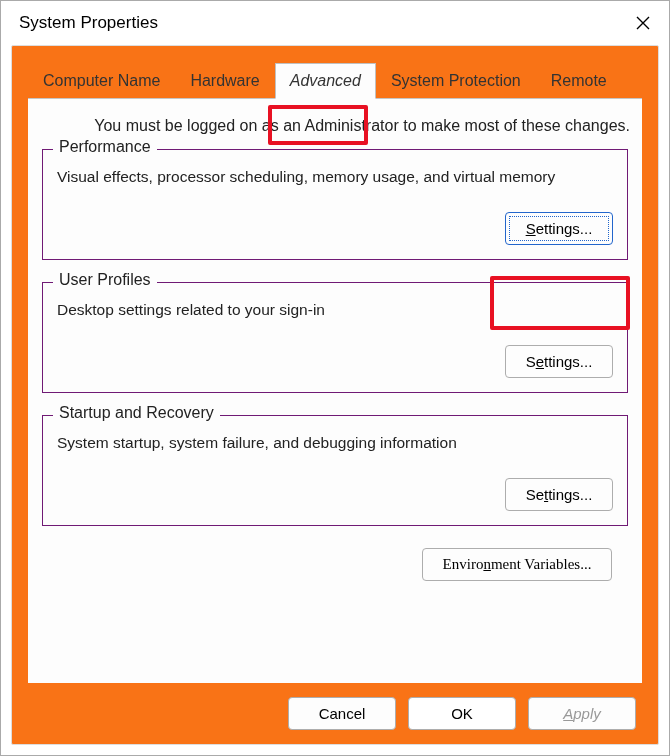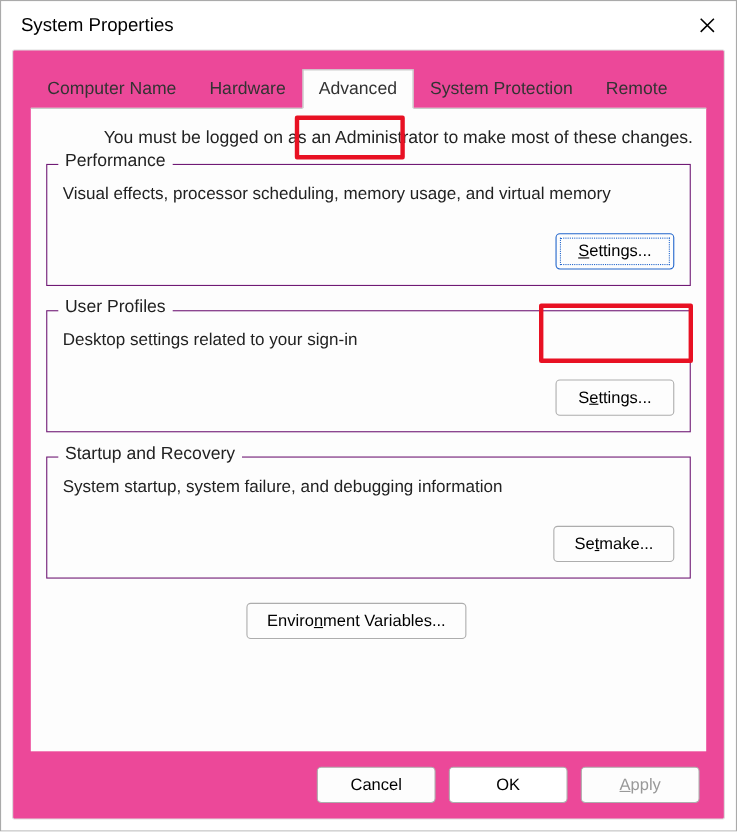--- a/index.html
+++ b/index.html
@@ -35,21 +35,21 @@
       width: 28px;
       height: 28px;
       display: flex;
       align-items: center;
       justify-content: center;
       cursor: pointer;
     }
     .close-btn svg { width: 16px; height: 16px; }
     .content {
       flex: 1;
-      background: #ec4899;
+      background: #f97316;
       border: 1px solid #ddd;
       margin: 0 10px 10px 10px;
       border-radius: 2px;
       display: flex;
       flex-direction: column;
       padding-top: 6px;
       position: relative;
     }
     .tabs {
       display: flex;
@@ -66,20 +66,21 @@
       border: 1px solid transparent;
       background: transparent;
       position: relative;
       top: 1px;
     }
     .tab.active {
       background: #fdfdfd;
       border: 1px solid #c0c0c0;
       border-bottom: 1px solid #fdfdfd;
       z-index: 2;
+      font-style: italic;
     }
     .tab-pane {
       flex: 1;
       margin: 0 16px 0 16px;
       border-top: 1px solid #c5c5c5;
       padding: 14px 8px 8px 8px;
       background: #fdfdfd;
     }
     .admin-notice {
       font-size: 16px;
@@ -120,26 +121,28 @@
       border: 1px solid #adadad;
       border-radius: 4px;
       font-size: 15px;
       font-family: inherit;
       cursor: pointer;
       color: #000;
     }
     .btn:disabled {
       color: #999;
       cursor: default;
+      font-style: italic;
     }
     .underline { text-decoration: underline; }
     .env-row {
       display: flex;
-      justify-content: center;
+      justify-content: flex-end;
       margin: 4px 22px 0 0;
+      font-family: Liberation Serif, serif;
     }
     .bottom-buttons {
       display: flex;
       justify-content: flex-end;
       gap: 12px;
       padding: 14px 22px 14px 0;
     }
     .highlight-tab {
       position: absolute;
       border: 4px solid #e81123;
@@ -209,21 +212,21 @@
         <div class="groupbox-desc">Desktop settings related to your sign-in</div>
         <div class="groupbox-row">
           <button class="btn">S<span class="underline">e</span><span>ttings...</span></button>
         </div>
       </div>
 
       <div class="groupbox">
         <div class="groupbox-legend">Startup and Recovery</div>
         <div class="groupbox-desc">System startup, system failure, and debugging information</div>
         <div class="groupbox-row">
-          <button class="btn">Se<span class="underline">t</span><span>make...</span></button>
+          <button class="btn">Se<span class="underline">t</span><span>tings...</span></button>
         </div>
       </div>
 
       <div class="env-row">
         <button class="btn" style="min-width:190px">Enviro<span class="underline">n</span><span>ment Variables...</span></button>
       </div>
     </div>
 
     <div class="bottom-buttons">
       <button class="btn">Cancel</button>

